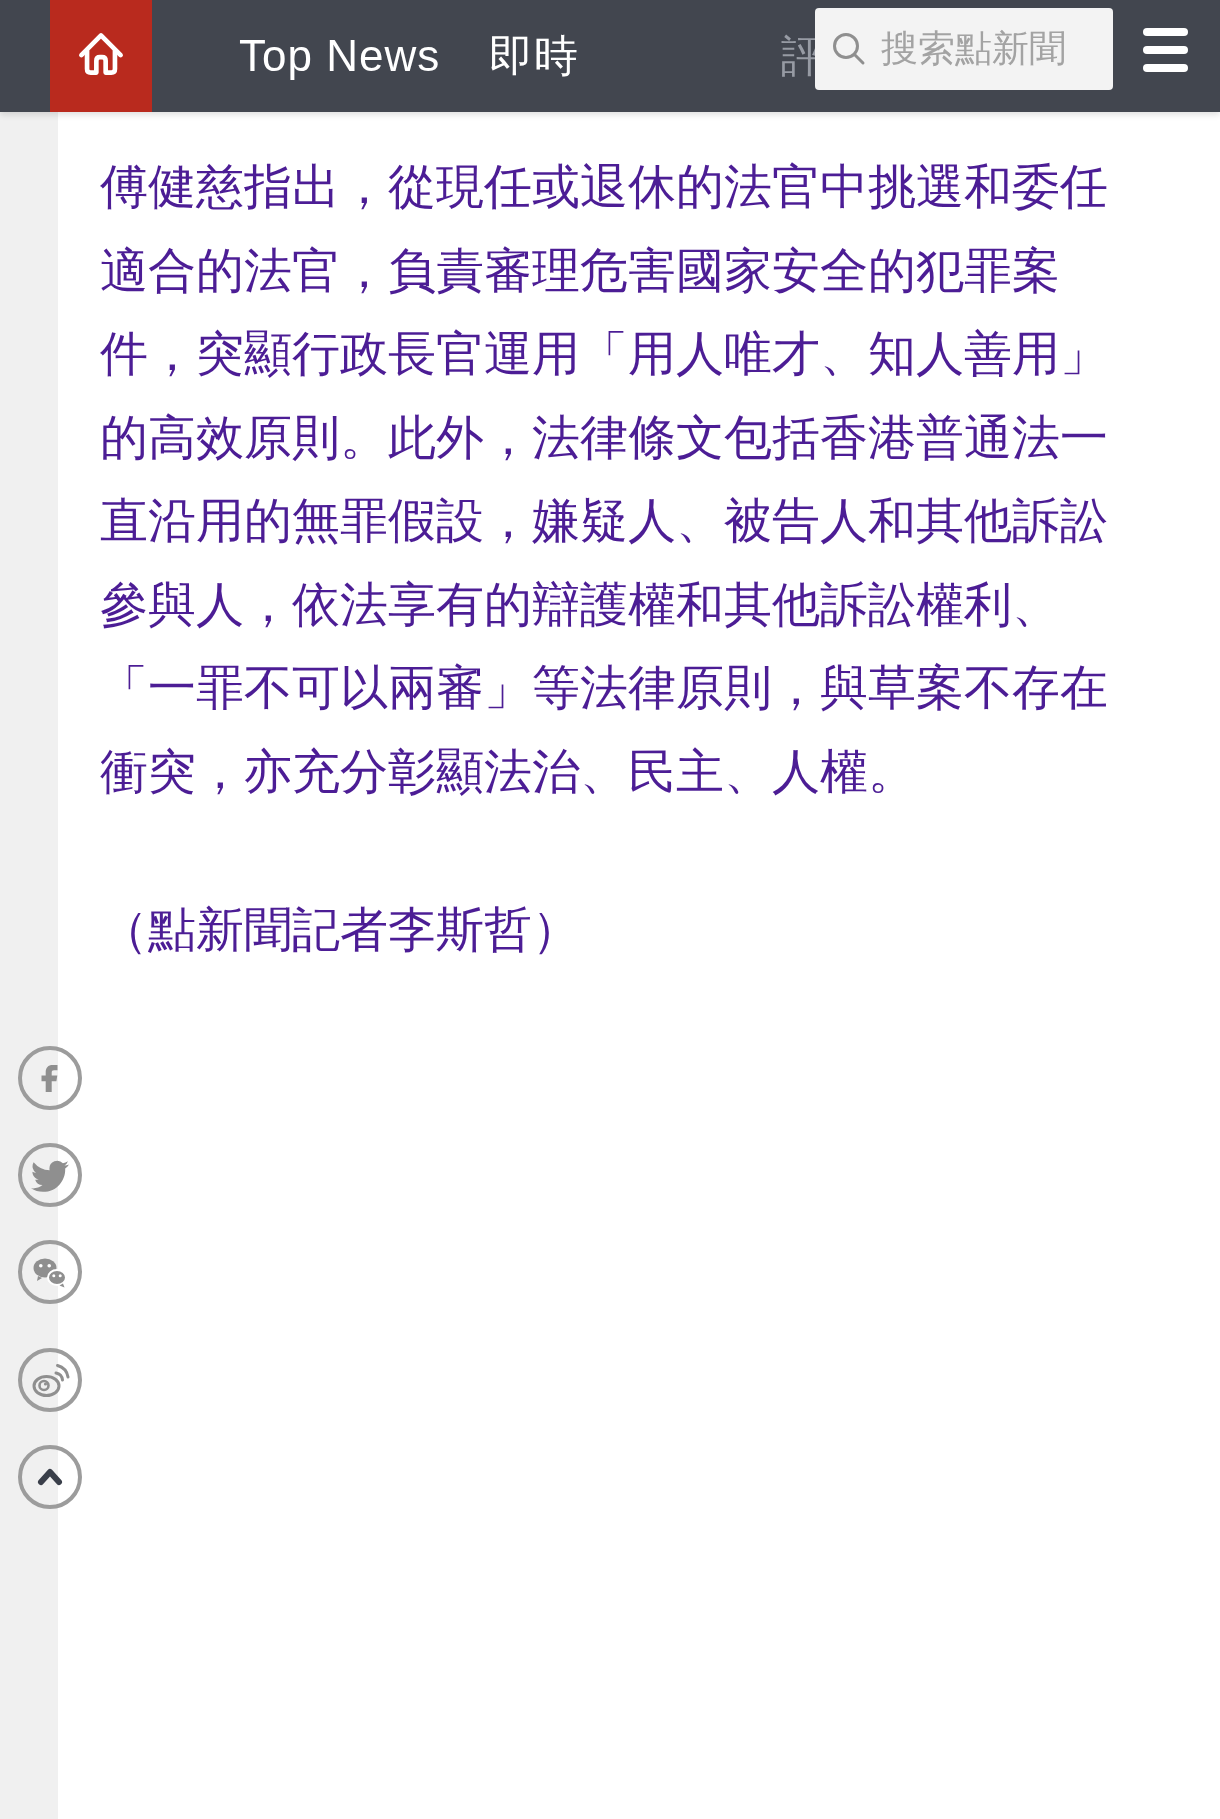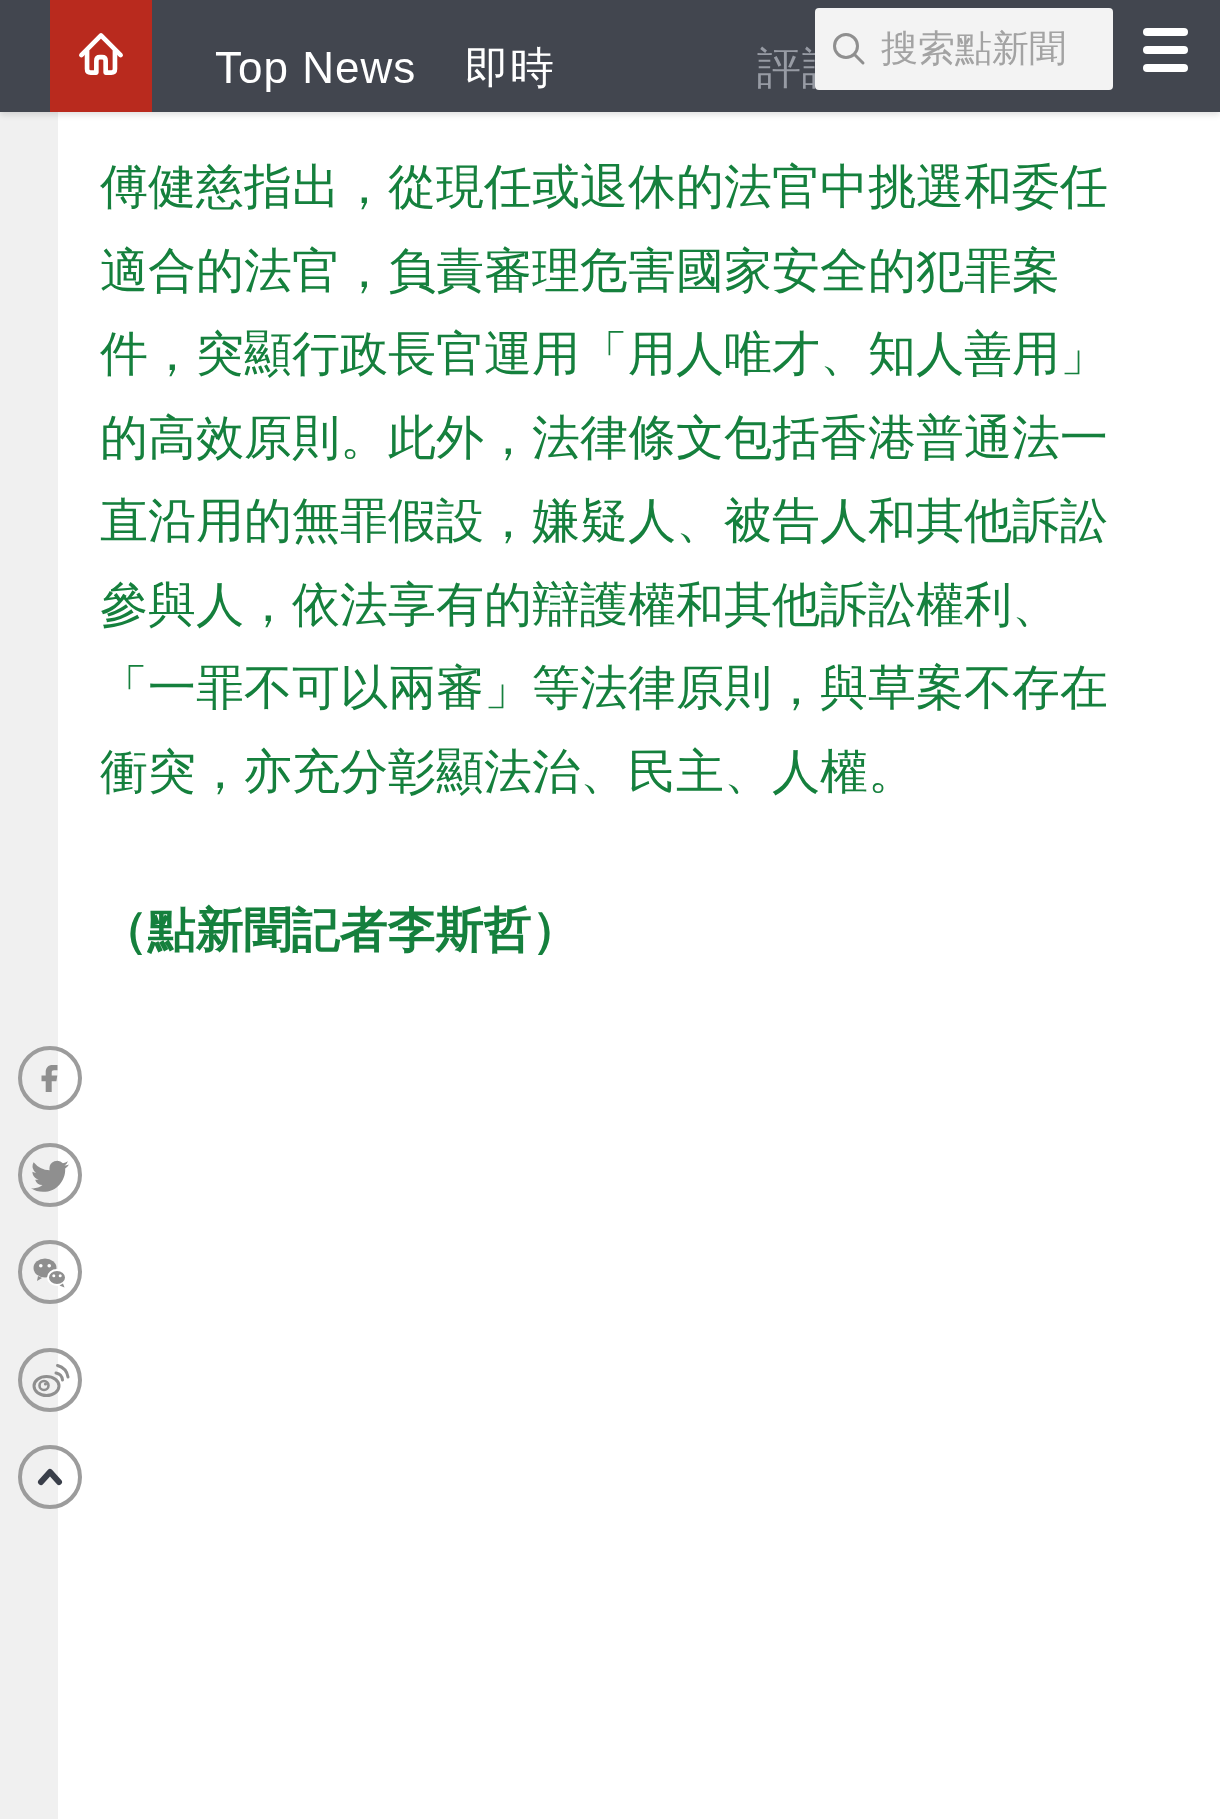--- a/index.html
+++ b/index.html
@@ -22,24 +22,24 @@
     box-shadow:0 3px 6px rgba(0,0,0,0.12);
     z-index:5;
   }
   .home-btn {
     position:absolute; left:50px; top:0; width:102px; height:112px;
     background:#b92a1e;
     display:flex; align-items:center; justify-content:center;
     cursor:pointer;
   }
   .nav-item {
-    position:absolute; top:12px; height:112px;
+    position:absolute; top:0; height:112px;
     display:flex; align-items:center;
     color:#ffffff; font-size:44px; letter-spacing:1px;
-    cursor:pointer; white-space:nowrap;
+    cursor:pointer; white-space:nowrap;margin-left:24px;
   }
   .nav-item.tn { left:215px; }
   .nav-item.jishi { left:465px;text-align:center; }
   .nav-item.shipin { left:612px; }
   .nav-item.pinglun { left:757px; color:#979ba4; z-index:1; }
   .search-box {
     position:absolute; left:815px; top:8px; width:298px; height:82px;
     background:#f3f3f3; border-radius:4px;
     display:flex; align-items:center;
     padding:0 14px;
@@ -54,25 +54,25 @@
   .search-input::placeholder { color:#a3a3a3; opacity:1; }
   .hamburger {
     position:absolute; left:1143px; top:28px; width:45px; height:44px;
     display:flex; flex-direction:column; justify-content:space-between;
     cursor:pointer; z-index:3;
   }
   .hamburger .bar { width:45px; height:8px; border-radius:4px; background:#ffffff; }
   
   .article {
     position:absolute; left:100px; top:145px; width:1034px;
-    color:#15803d; font-size:48px; line-height:83.5px;
+    color:#4c1d95; font-size:48px; line-height:83.5px;
   }
   .article p { white-space:pre-line; }
   .article p.p1 { margin-bottom:75px; }
-  .article .byline { margin-top:73px; white-space:pre-line;font-weight:bold; }
+  .article .byline { margin-top:73px; white-space:pre-line; }
   
   .share-btn {
     position:absolute; left:18px; width:64px; height:64px;
     border:4px solid #9c9c9c; border-radius:50%;
     background:transparent;
     display:flex; align-items:center; justify-content:center;
     cursor:pointer; z-index:4;
   }
   .share-btn.fb { top:1046px; }
   .share-btn.tw { top:1143px; }

